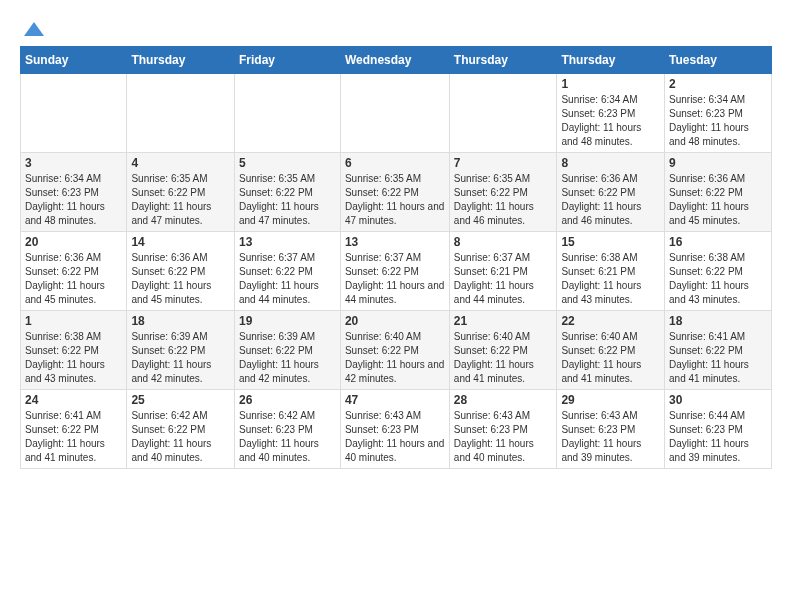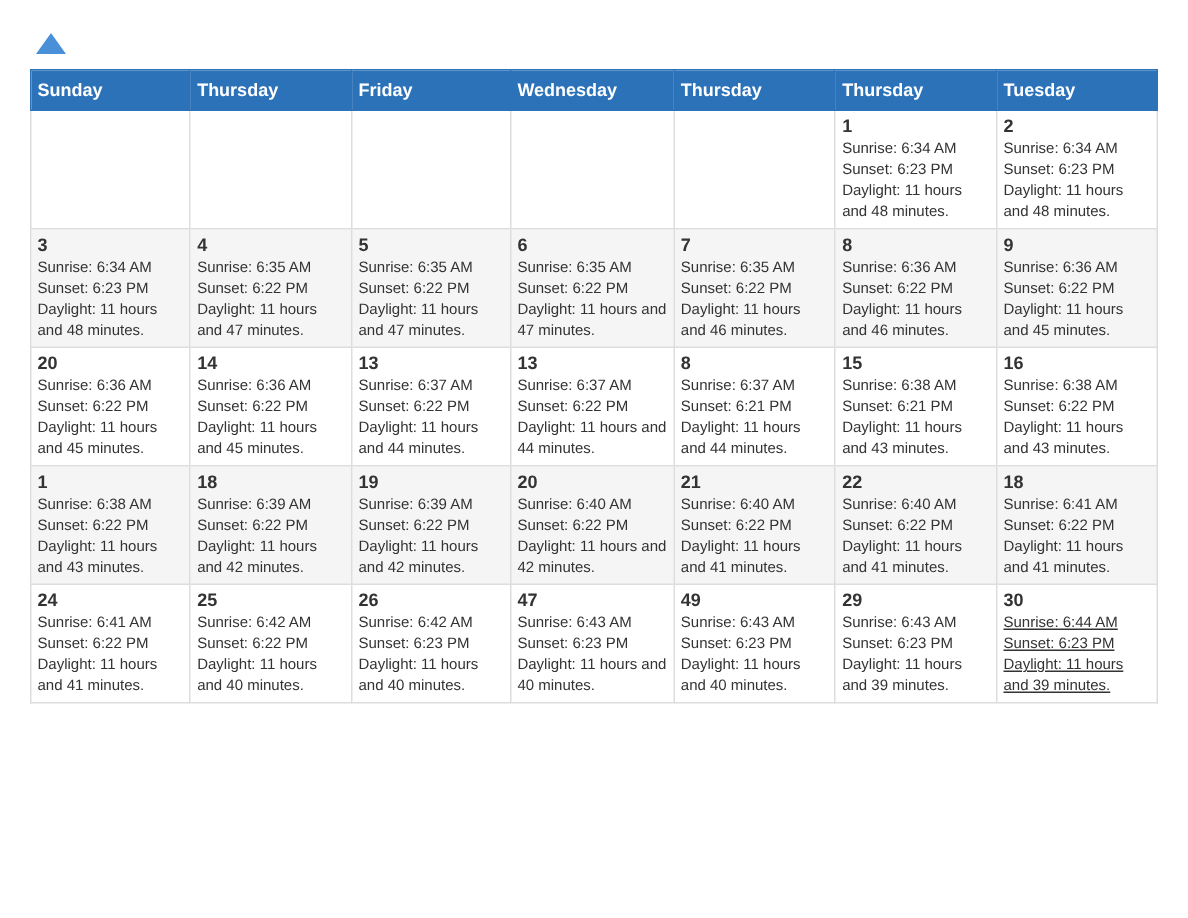--- a/index.html
+++ b/index.html
@@ -227,33 +227,33 @@
 Sunset: 6:23 PM
 Daylight: 11 hours and 40 minutes.</div>
           </td>
           <td>
             <span class="day-num">47</span>
             <div class="cell-content" style="white-space: pre-line;">Sunrise: 6:43 AM
 Sunset: 6:23 PM
 Daylight: 11 hours and 40 minutes.</div>
           </td>
           <td>
-            <span class="day-num">49</span>
+            <span class="day-num">28</span>
             <div class="cell-content" style="white-space: pre-line;">Sunrise: 6:43 AM
 Sunset: 6:23 PM
 Daylight: 11 hours and 40 minutes.</div>
           </td>
           <td>
             <span class="day-num">29</span>
             <div class="cell-content" style="white-space: pre-line;">Sunrise: 6:43 AM
 Sunset: 6:23 PM
 Daylight: 11 hours and 39 minutes.</div>
           </td>
           <td>
             <span class="day-num">30</span>
-            <div class="cell-content" style="white-space: pre-line; text-decoration: underline;">Sunrise: 6:44 AM
+            <div class="cell-content" style="white-space: pre-line;">Sunrise: 6:44 AM
 Sunset: 6:23 PM
 Daylight: 11 hours and 39 minutes.</div>
           </td>
         </tr>
       </tbody>
   </table>
 </div>
 
 </body></html>

